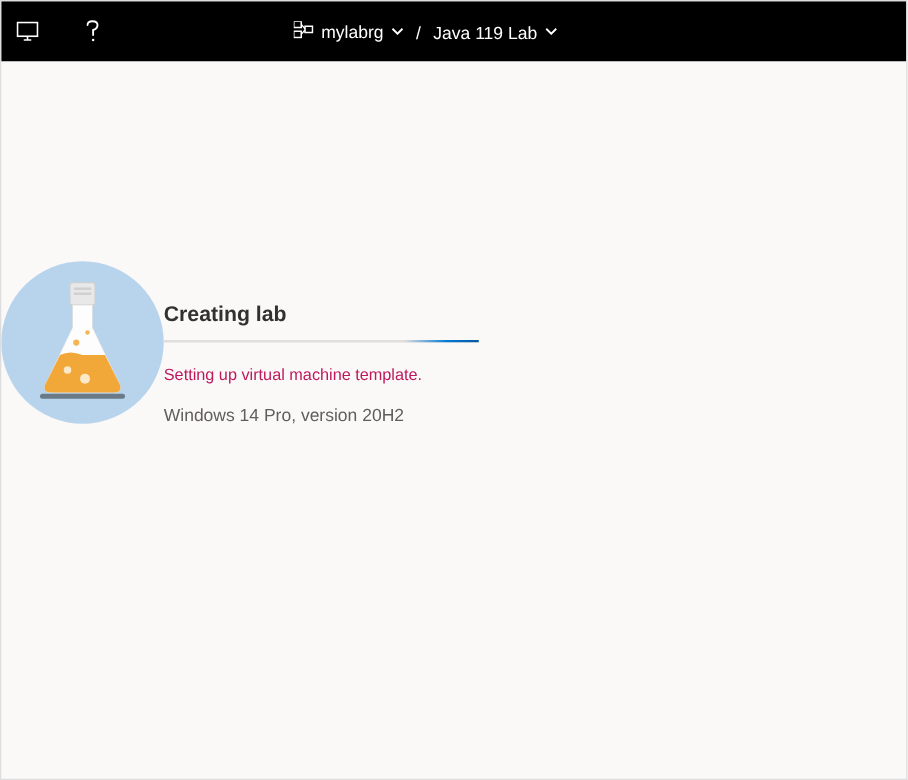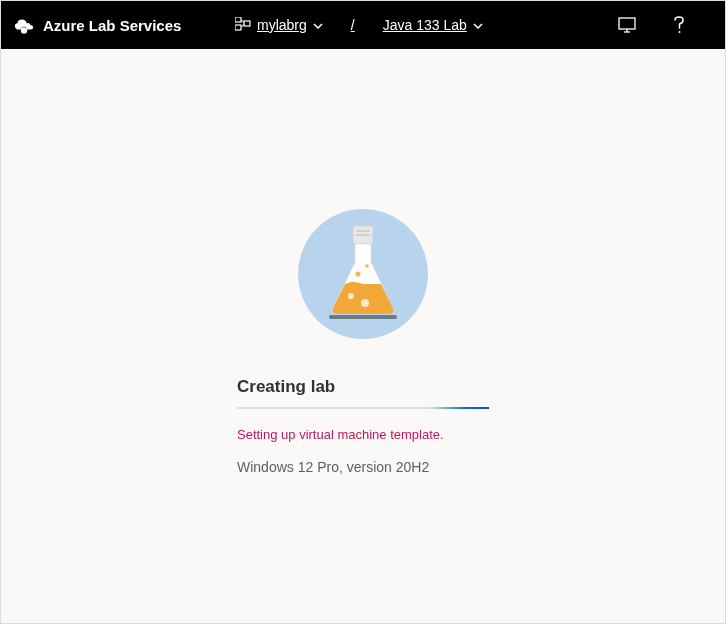--- a/index.html
+++ b/index.html
@@ -35,25 +35,24 @@
       display: flex;
       align-items: center;
       justify-content: center;
     }
     .app-title {
       font-size: 15px;
       font-weight: 600;
     }
     .header-center {
       display: flex;
-      align-items: center;
-      gap: 28px;
+      align-items: flex-end;
+      gap: 10px;
       position: absolute;
       left: 235px;
-      text-decoration: underline;
     }
     .breadcrumb-item {
       display: flex;
       align-items: center;
       gap: 6px;
       cursor: pointer;
       font-size: 14px;
     }
     .chevron {
       font-size: 10px;
@@ -68,21 +67,21 @@
       gap: 38px;
       padding-right: 28px;
     }
     .header-icon {
       cursor: pointer;
       display: flex;
       align-items: center;
     }
     .main {
       display: flex;
-      flex-direction: column;
+      flex-direction: row;
       align-items: center;
       padding-top: 160px;
     }
     .flask-circle {
       width: 130px;
       height: 130px;
       border-radius: 50%;
       background: #b8d4ec;
       display: flex;
       align-items: center;
@@ -122,29 +121,20 @@
     .spec-line {
       font-size: 14px;
       color: #605e5c;
       line-height: 1.6;
     }
   </style>
 </head>
 <body>
 
 <div class="header">
-  <div class="header-left">
-    <span class="logo-icon">
-      <svg width="24" height="20" viewBox="0 0 24 20">
-        <path d="M4 14 Q2 14 2 11 Q2 8 5 8 Q5 4 10 4 Q14 4 15 8 Q18 7 19 10 Q22 10 22 13 Q22 15 19 15 L15 15 Q15 12 12 12 Q9 12 9 15 L4 15 Z" fill="#fff"></path>
-        <circle cx="12" cy="16" r="3.5" fill="#fff"></circle>
-      </svg>
-    </span>
-    <span class="app-title">Azure Lab Services</span>
-  </div>
 
   <div class="header-center">
     <div class="breadcrumb-item">
       <span>
         <svg width="16" height="14" viewBox="0 0 16 14">
           <rect x="0" y="0" width="6" height="5" fill="none" stroke="#fff" stroke-width="1.2"></rect>
           <rect x="0" y="8" width="6" height="5" fill="none" stroke="#fff" stroke-width="1.2"></rect>
           <rect x="9" y="4" width="6" height="5" fill="none" stroke="#fff" stroke-width="1.2"></rect>
           <line x1="6" y1="2.5" x2="9" y2="6" stroke="#fff" stroke-width="1"></line>
           <line x1="6" y1="10.5" x2="9" y2="7" stroke="#fff" stroke-width="1"></line>
@@ -152,21 +142,21 @@
       </span>
       <span>mylabrg</span>
       <span class="chevron">
         <svg width="10" height="6" viewBox="0 0 10 6">
             <path d="M1 1 L5 5 L9 1" fill="none" stroke="#fff" stroke-width="1.5"></path>
           </svg>
       </span>
     </div>
     <span class="separator">/</span>
     <div class="breadcrumb-item">
-      <span>Java 133 Lab</span>
+      <span>Java 119 Lab</span>
       <span class="chevron">
         <svg width="10" height="6" viewBox="0 0 10 6">
             <path d="M1 1 L5 5 L9 1" fill="none" stroke="#fff" stroke-width="1.5"></path>
           </svg>
       </span>
     </div>
   </div>
 
   <div class="header-right">
     <span class="header-icon">
@@ -201,15 +191,15 @@
       <rect x="6" y="91" width="68" height="4" rx="2" fill="#6b7a87"></rect>
     </svg>
   </div>
 
   <div class="content-block">
     <div class="creating-title">Creating lab</div>
     <div class="progress-bar">
       <div class="progress-fill"></div>
     </div>
     <div class="status-text">Setting up virtual machine template.</div>
-    <div class="spec-line">Windows 12 Pro, version 20H2</div>
+    <div class="spec-line">Windows 14 Pro, version 20H2</div>
   </div>
 </div>
 
 </body></html>

